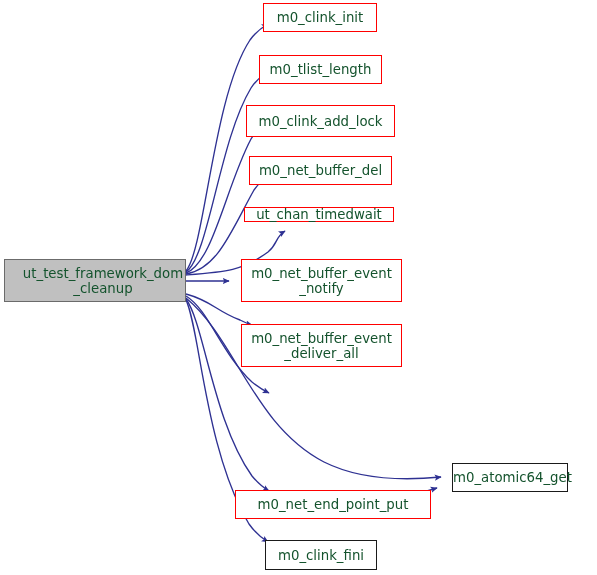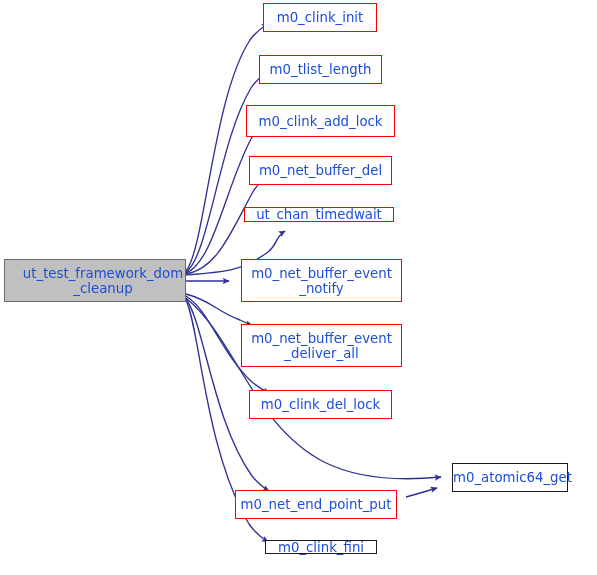--- a/index.html
+++ b/index.html
@@ -26,21 +26,21 @@
   }
   .node {
     position: absolute;
     box-sizing: border-box;
     display: flex;
     align-items: center;
     justify-content: center;
     text-align: center;
     font-size: 13.3px;
     line-height: 15px;
-    color: #1d4ed8;
+    color: #14532d;
     background: #ffffff;
     border: 1px solid #ff0000;
     white-space: pre-line;
     letter-spacing: 0px;
     z-index: 5;
   }
   .node.root {
     background: #c0c0c0;
     border: 1px solid #6b6b6b;
   }
@@ -81,17 +81,16 @@
 _cleanup</span></div>
     <div class="node" style="left: 263px; top: 3px; width: 114px; height: 29px;"><span class="node-label">m0_clink_init</span></div>
     <div class="node" style="left: 259px; top: 55px; width: 123px; height: 29px;"><span class="node-label">m0_tlist_length</span></div>
     <div class="node" style="left: 246px; top: 105px; width: 149px; height: 32px;"><span class="node-label">m0_clink_add_lock</span></div>
     <div class="node" style="left: 249px; top: 156px; width: 143px; height: 29px;"><span class="node-label">m0_net_buffer_del</span></div>
     <div class="node" style="left: 244px; top: 207px; width: 150px; height: 15px;"><span class="node-label">ut_chan_timedwait</span></div>
     <div class="node" style="left: 241px; top: 259px; width: 161px; height: 43px;"><span class="node-label">m0_net_buffer_event
 _notify</span></div>
     <div class="node" style="left: 241px; top: 324px; width: 161px; height: 43px;"><span class="node-label">m0_net_buffer_event
 _deliver_all</span></div>
-    <div class="node" style="left: 249px; top: 390px; width: 143px; height: 29px;"><span class="node-label">m0_clink_del_lock</span></div>
     <div class="node plain" style="left: 452px; top: 463px; width: 116px; height: 29px;"><span class="node-label">m0_atomic64_get</span></div>
-    <div class="node" style="left: 235px; top: 490px; width: 162px; height: 29px; text-align: center;"><span class="node-label">m0_net_end_point_put</span></div>
-    <div class="node plain" style="left: 265px; top: 540px; width: 112px; height: 14px;"><span class="node-label">m0_clink_fini</span></div>
+    <div class="node" style="left: 235px; top: 490px; width: 196px; height: 29px; text-align: center;"><span class="node-label">m0_net_end_point_put</span></div>
+    <div class="node plain" style="left: 265px; top: 540px; width: 112px; height: 30px;"><span class="node-label">m0_clink_fini</span></div>
   </div>
 
 </body></html>

